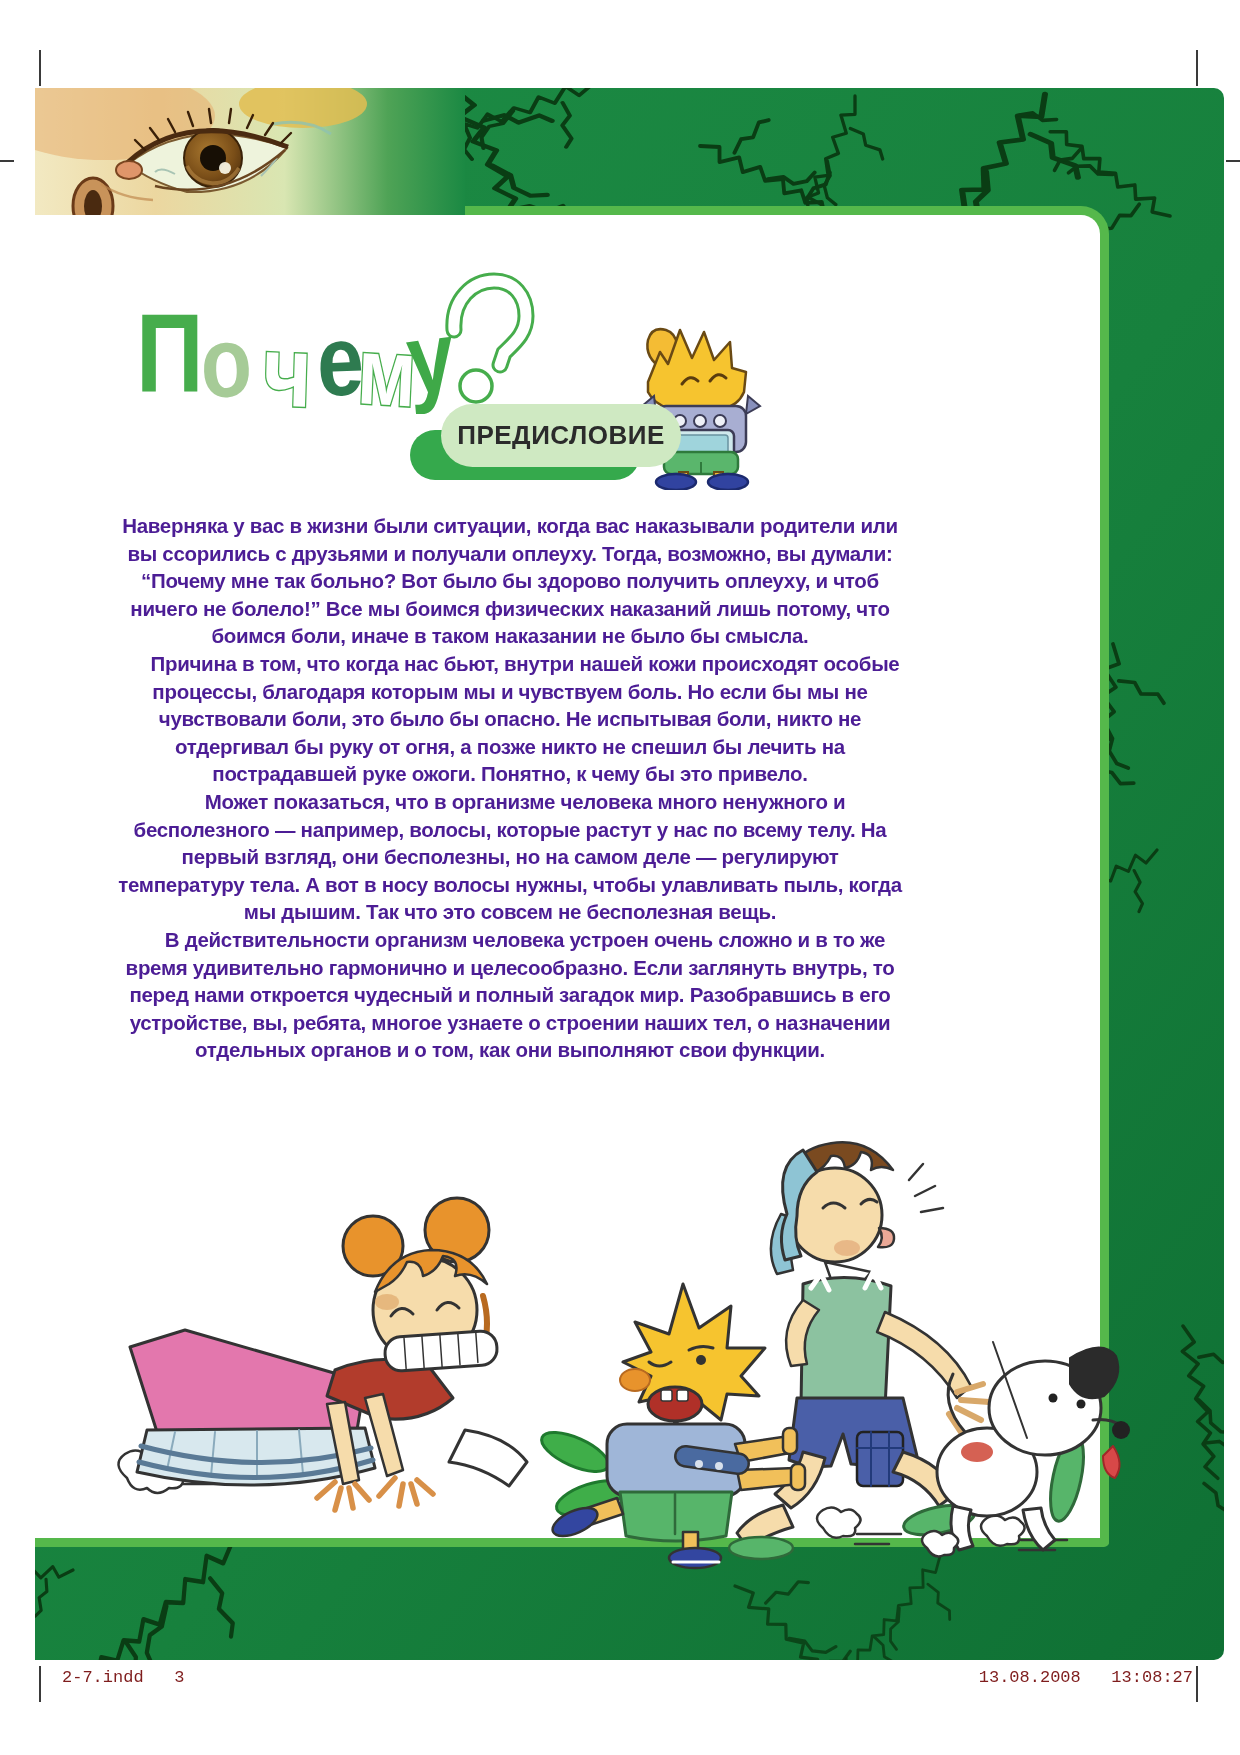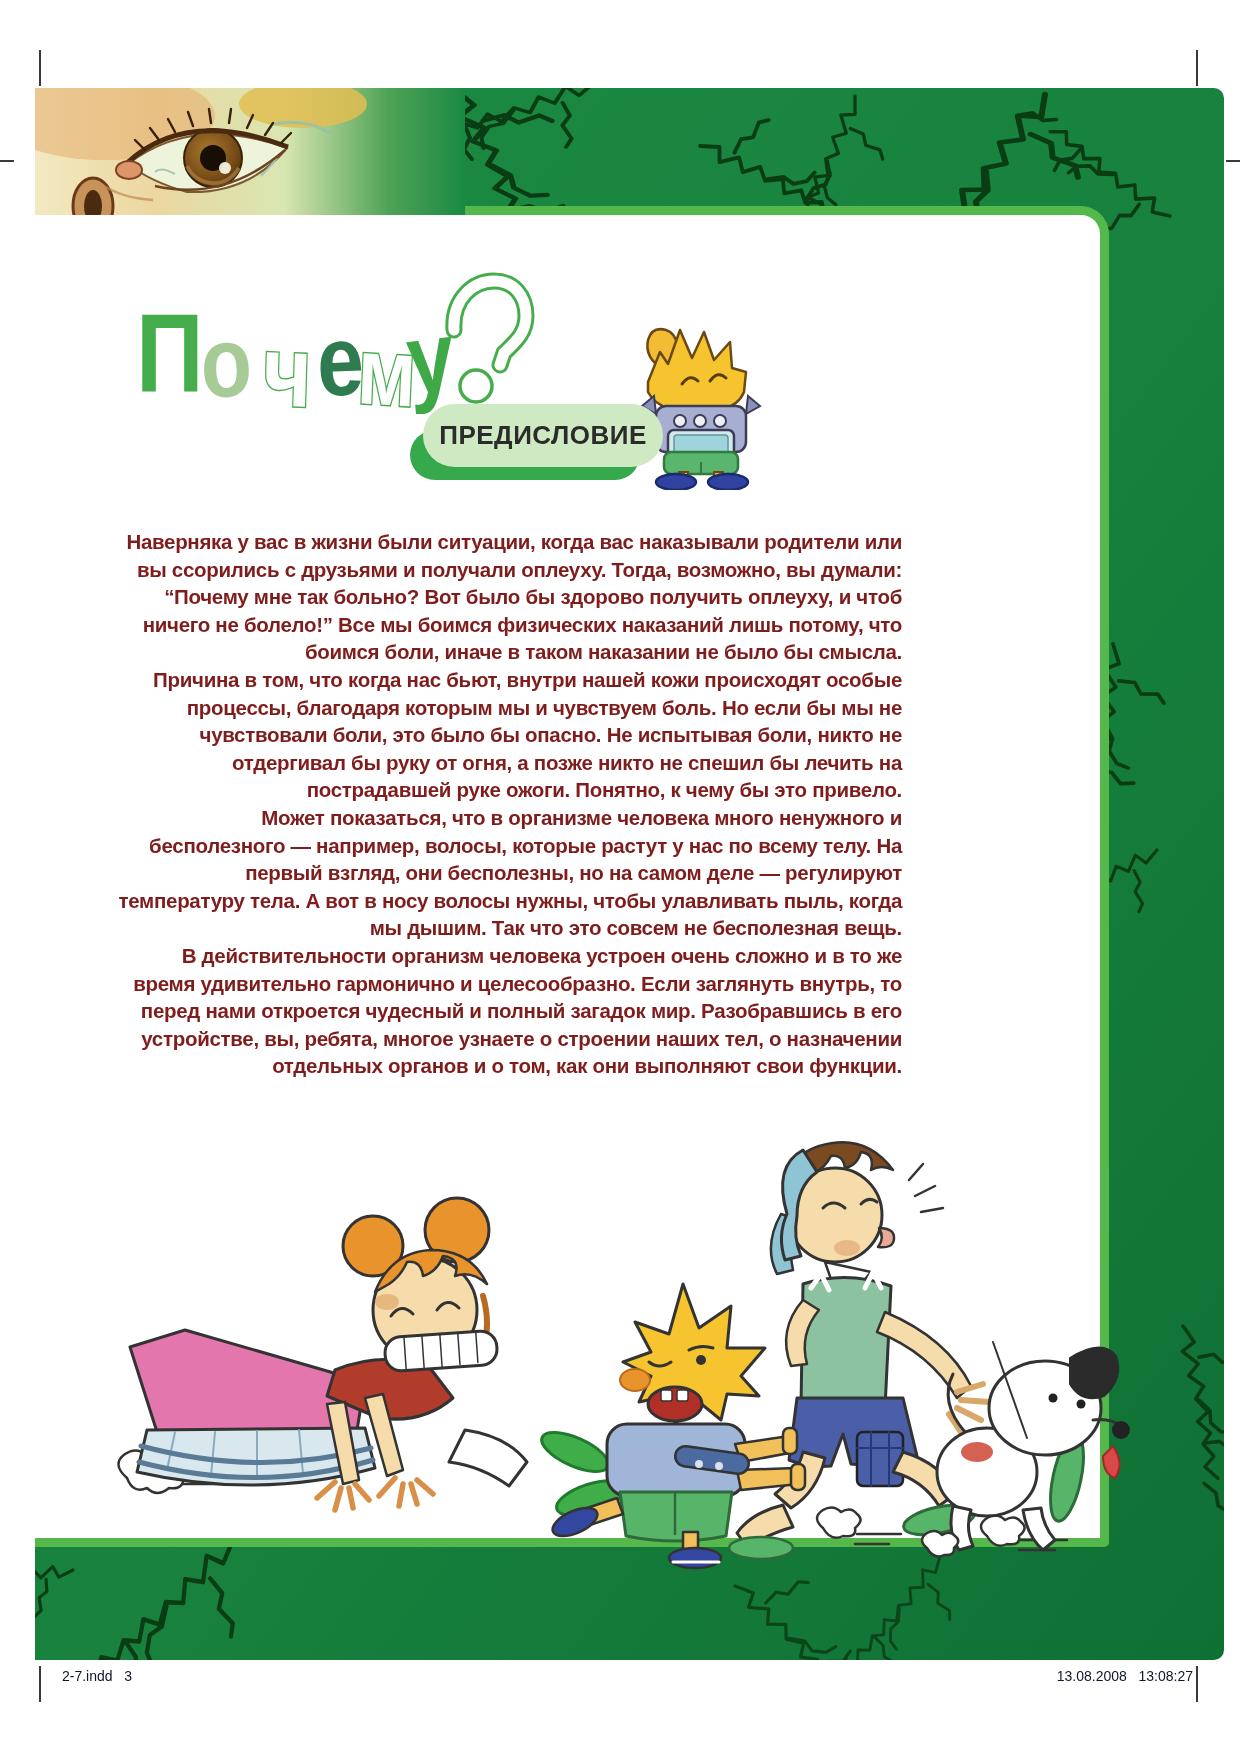--- a/index.html
+++ b/index.html
@@ -22,40 +22,40 @@
     border-top-right-radius:28px;border-bottom-right-radius:5px;
   }
   #eye-banner{left:35px;top:88px;z-index:3;}
   #title-svg{left:128px;top:266px;z-index:4;}
   
   #badge-back{
     left:410px;top:430px;width:230px;height:50px;border-radius:25px;
     background:#35a94c;z-index:4;
   }
   #badge-front{
-    left:423px;top:404px;width:240px;height:63px;border-radius:32px;
+    left:441px;top:404px;width:240px;height:63px;border-radius:32px;
     background:#cfe9c2;z-index:5;display:flex;align-items:center;justify-content:center;
   }
   #badge-front span{
     font-weight:bold;font-size:26px;letter-spacing:.5px;color:#2b2b2b;
   }
   #mascot{left:634px;top:318px;z-index:4;}
   
   #body-text{
-    left:118px;top:528px;width:784px;z-index:4;
+    left:118px;top:512px;width:784px;z-index:4;
     font-size:20.5px;line-height:27.6px;font-weight:bold;letter-spacing:-.3px;
-    color:#7f1d1d;text-align:right;
+    color:#4c1d95;text-align:center;
   }
   #body-text p{margin:0;}
   #body-text p + p{text-indent:30px;}
   #illustration{left:35px;top:1000px;z-index:4;}
   
   .footer-text{
-    position:absolute;z-index:9;font-family:Liberation Sans, sans-serif;
-    font-size:14px;color:#0f172a;white-space:pre;
+    position:absolute;z-index:9;font-family:Liberation Mono, monospace;
+    font-size:17px;color:#7f1d1d;white-space:pre;
   }
   #footer-left{left:62px;top:1668px;}
   #footer-right{right:47px;top:1668px;}
 </style>
 </head>
 <body>
 
 <div class="cropmark cm-v" style="left:39px;top:50px;"></div>
 <div class="cropmark cm-v" style="left:1196px;top:50px;"></div>
 <div class="cropmark cm-v" style="left:39px;top:1666px;"></div>

